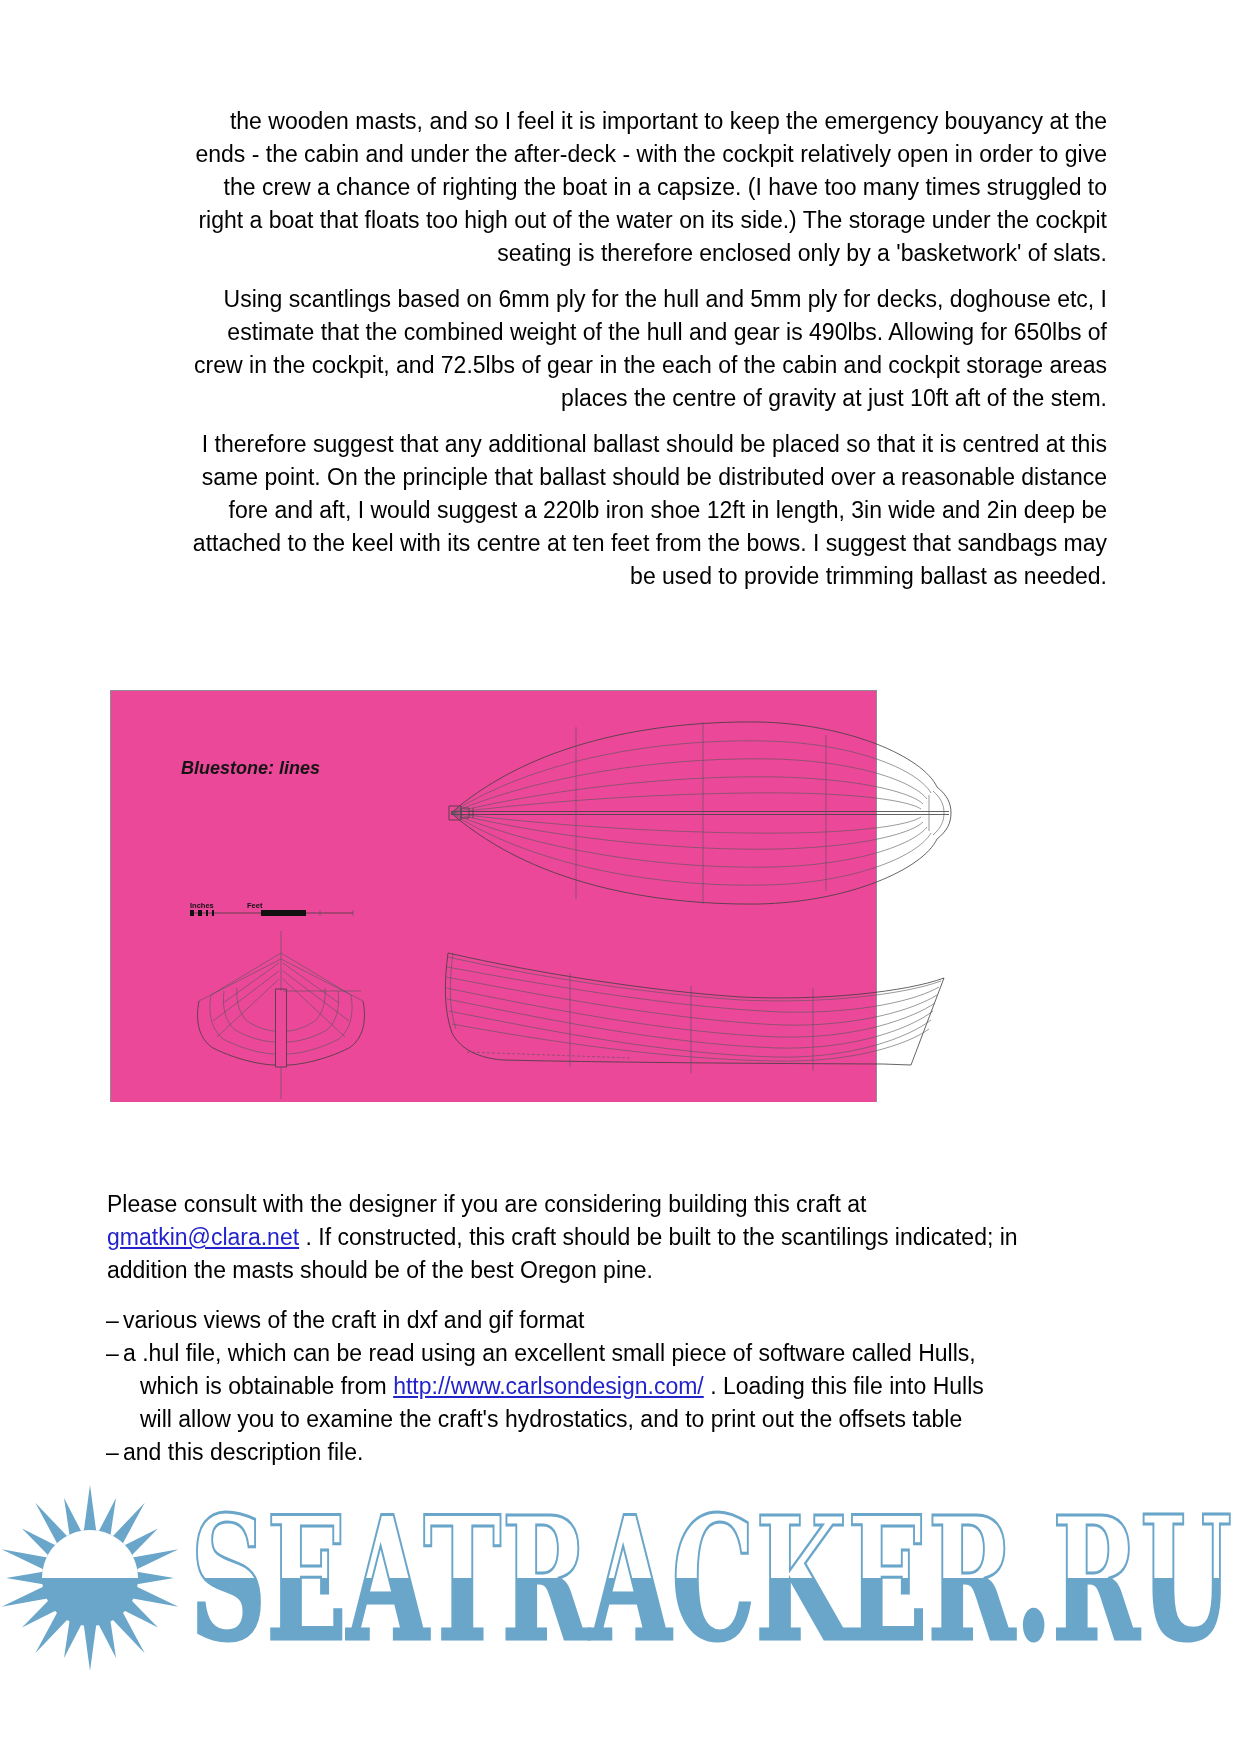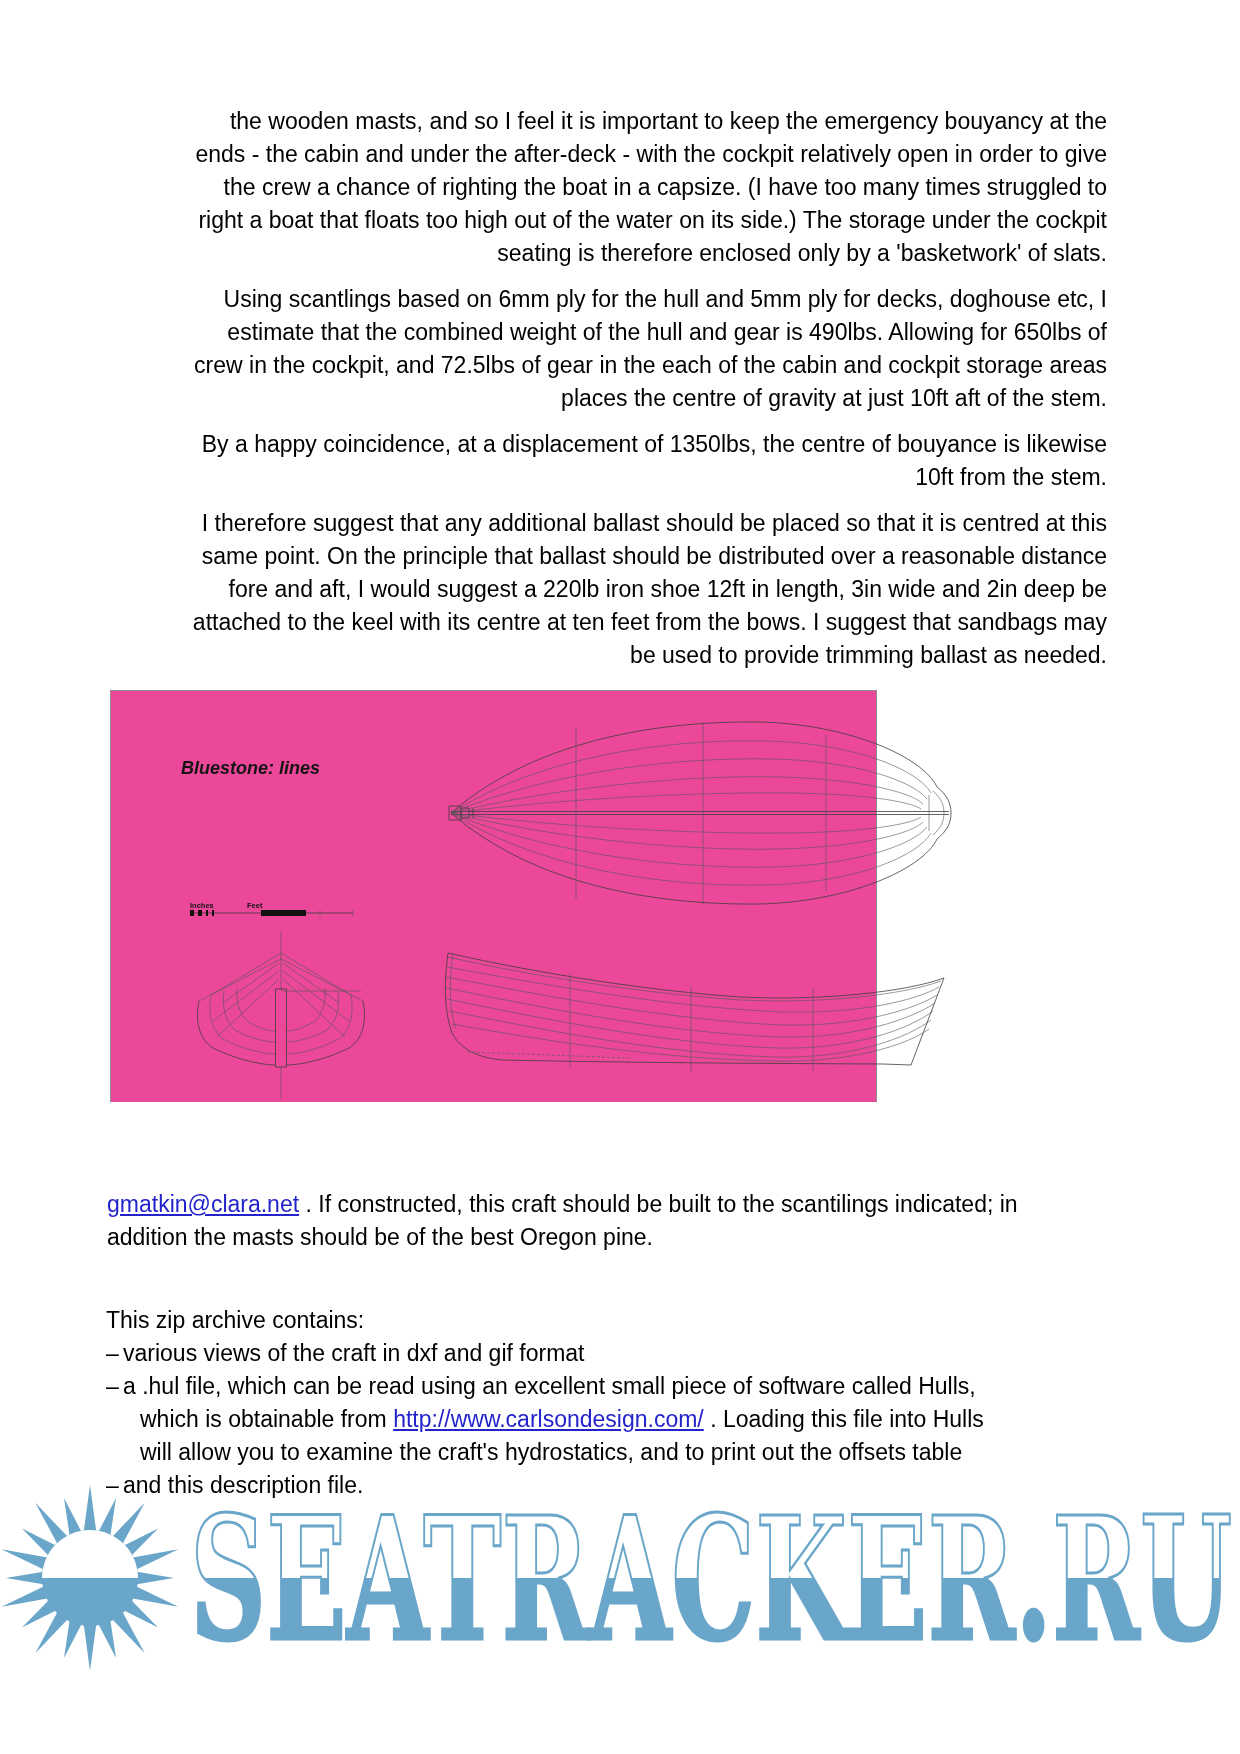--- a/index.html
+++ b/index.html
@@ -63,22 +63,20 @@
   <div class="bodytext">
     <p class="para">the wooden masts, and so I feel it is important to keep the emergency bouyancy at the
 ends - the cabin and under the after-deck - with the cockpit relatively open in order to give
 the crew a chance of righting the boat in a capsize. (I have too many times struggled to
 right a boat that floats too high out of the water on its side.) The storage under the cockpit
 seating is therefore enclosed only by a 'basketwork' of slats.</p>
     <p class="para">Using scantlings based on 6mm ply for the hull and 5mm ply for decks, doghouse etc, I
 estimate that the combined weight of the hull and gear is 490lbs. Allowing for 650lbs of
 crew in the cockpit, and 72.5lbs of gear in the each of the cabin and cockpit storage areas
 places the centre of gravity at just 10ft aft of the stem.</p>
-    <p class="para">By a happy coincidence, at a displacement of 1350lbs, the centre of bouyance is likewise
-10ft from the stem.</p>
     <p class="para">I therefore suggest that any additional ballast should be placed so that it is centred at this
 same point. On the principle that ballast should be distributed over a reasonable distance
 fore and aft, I would suggest a 220lb iron shoe 12ft in length, 3in wide and 2in deep be
 attached to the keel with its centre at ten feet from the bows. I suggest that sandbags may
 be used to provide trimming ballast as needed.</p>
   </div>
 
   <div class="figure-box">
     <svg width="892" height="411" viewBox="0 0 892 411">
 
@@ -143,25 +141,25 @@
         <rect class="draw-fill" x="150" y="219" width="45" height="6"></rect>
         <rect class="draw-fill" x="79" y="219" width="4" height="6"></rect>
         <rect class="draw-fill" x="87" y="219" width="4" height="6"></rect>
         <rect class="draw-fill" x="95" y="219" width="2" height="6"></rect>
         <rect class="draw-fill" x="101" y="219" width="2" height="6"></rect>
         <path class="draw-thin" d="M209,219 V225 M242,219 V225"></path>
       </g>
     </svg>
   </div>
 
-  <div class="consult"><a class="doc-link">gmatkin@clara.net</a><span> . If constructed, this craft should be built to the scantilings indicated; in
+  <div class="consult"><span>Please consult with the designer if you are considering building this craft at
+</span><a class="doc-link">gmatkin@clara.net</a><span> . If constructed, this craft should be built to the scantilings indicated; in
 addition the masts should be of the best Oregon pine.</span></div>
 
   <div class="zip">
-    <div class="zip-intro">This zip archive contains:</div>
     <div class="zip-item"><span class="zip-dash">–</span><span>various views of the craft in dxf and gif format</span></div>
     <div class="zip-item"><span class="zip-dash">–</span><span>a .hul file, which can be read using an excellent small piece of software called Hulls,
 which is obtainable from </span><a class="doc-link">http://www.carlsondesign.com/</a><span> . Loading this file into Hulls
 will allow you to examine the craft's hydrostatics, and to print out the offsets table</span></div>
     <div class="zip-item"><span class="zip-dash">–</span><span>and this description file.</span></div>
   </div>
 
   <div class="logo-wrap">
     <svg width="1240" height="194" viewBox="0 0 1240 194">
       <defs>

